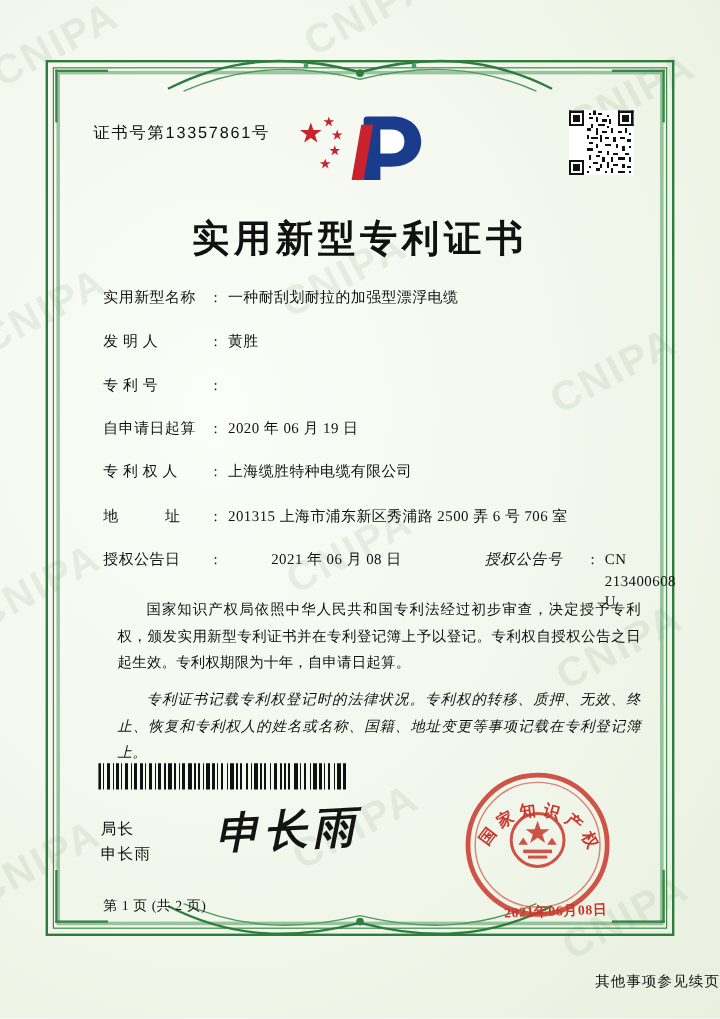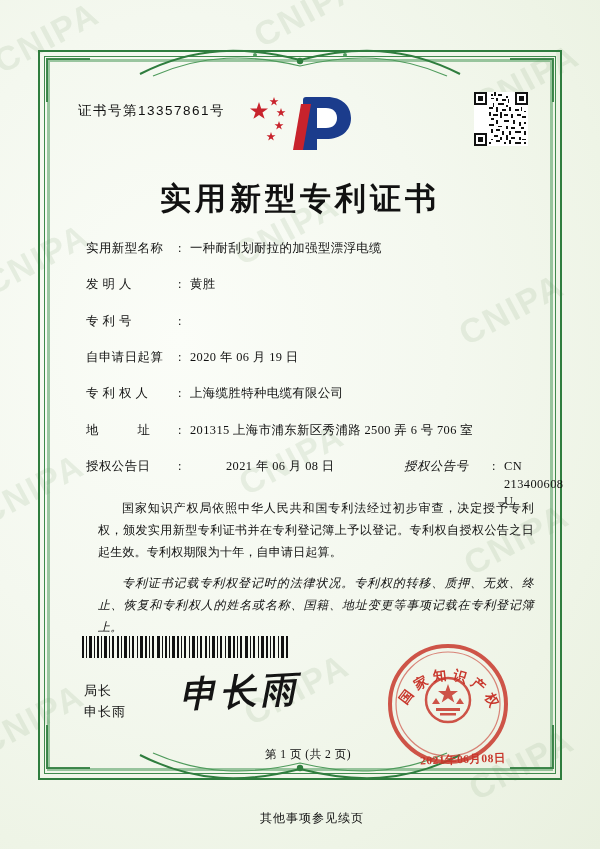--- a/index.html
+++ b/index.html
@@ -241,31 +241,30 @@
     color: #c8372c;
     letter-spacing: 0.5px;
     transform: rotate(-2deg);
     font-weight: bold;
   }
 
   .page-no {
     position: absolute;
     left: 16px; right: 0;
     bottom: -6px;
-    text-align: center;
     font-size: 11.5px;
     color: #111;
     letter-spacing: 0.5px;
   }
 
   .footer-note {
     position: absolute;
     left: 0; right: 0;
     bottom: 22px;
-    text-align: center;
+    text-align: right;
     font-size: 12px;
     color: #111;
     letter-spacing: 1px;
     padding-left: 24px;
   }
 </style>
 </head>
 <body>
 
 <div class="page">

